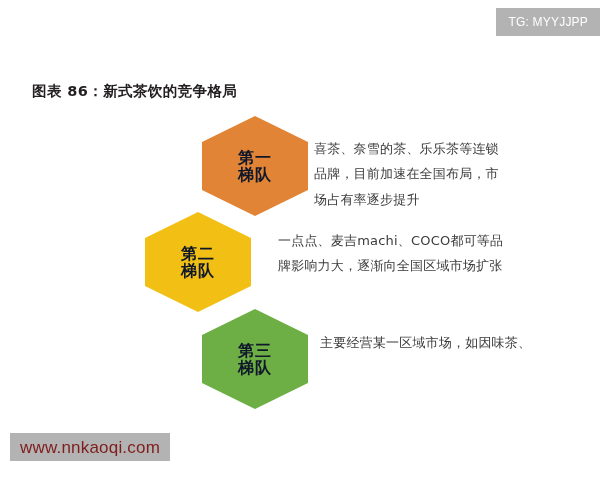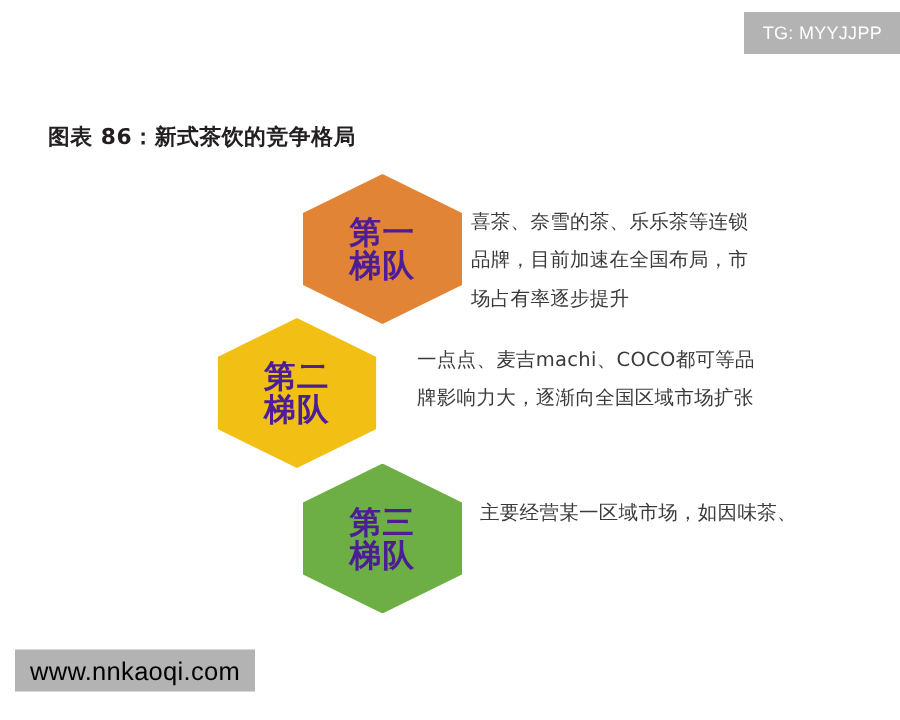--- a/index.html
+++ b/index.html
@@ -74,22 +74,22 @@
     height: 100px;
     -webkit-clip-path: polygon(50% 0%, 100% 26%, 100% 74%, 50% 100%, 0% 74%, 0% 26%);
     clip-path: polygon(50% 0%, 100% 26%, 100% 74%, 50% 100%, 0% 74%, 0% 26%);
     display: flex;
     flex-direction: column;
     align-items: center;
     justify-content: center;
     box-sizing: border-box;
   }
   .hex-label {
-    color: #4c1d95;
-    font-size: 21px;
+    color: #0f172a;
+    font-size: 16px;
     font-weight: bold;
     line-height: 1.07;
     letter-spacing: 1px;
     text-align: center;
     font-family: "DejaVu Sans", "Liberation Sans", sans-serif;
     white-space: nowrap;
   }
 
   
   #hex-1 { left: 202px; top: 116px; }
@@ -146,15 +146,15 @@
   <div class="tier">
     <div class="hexagon" id="hex-3" style="background: rgb(109, 175, 69);">
       <span class="hex-label">第三</span>
       <span class="hex-label">梯队</span>
     </div>
     <div class="desc" id="desc-3">
       <span class="desc-line">主要经营某一区域市场，如因味茶、</span>
     </div>
   </div>
 
-  <div class="watermark" id="wm-bottom" style="background: rgb(179, 179, 179); color: #000000;">www.nnkaoqi.com</div>
+  <div class="watermark" id="wm-bottom" style="background: rgb(179, 179, 179); color: #7f1d1d;">www.nnkaoqi.com</div>
 
 </div>
 
 </body></html>

